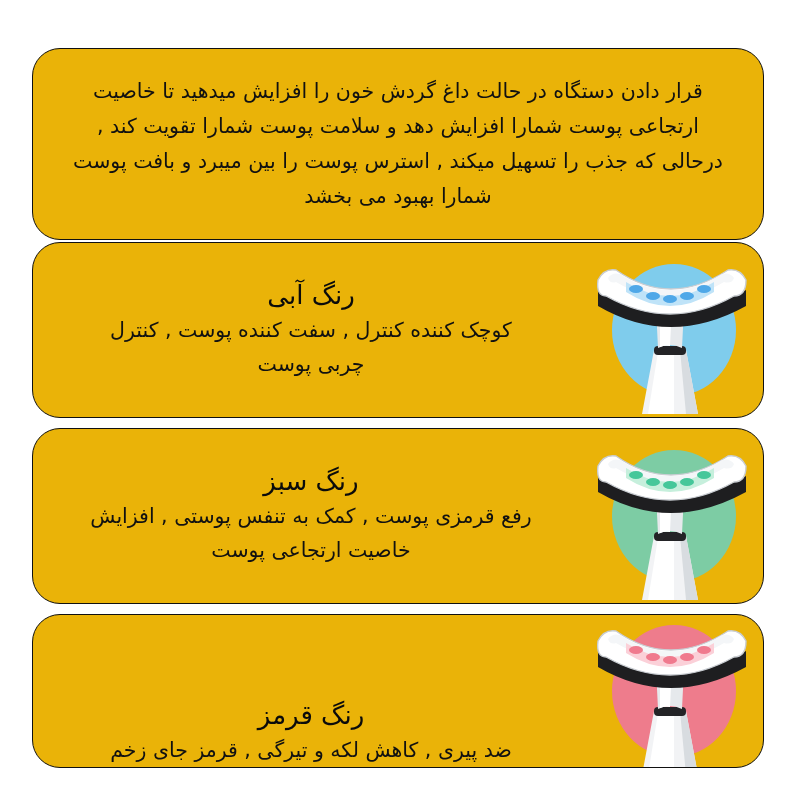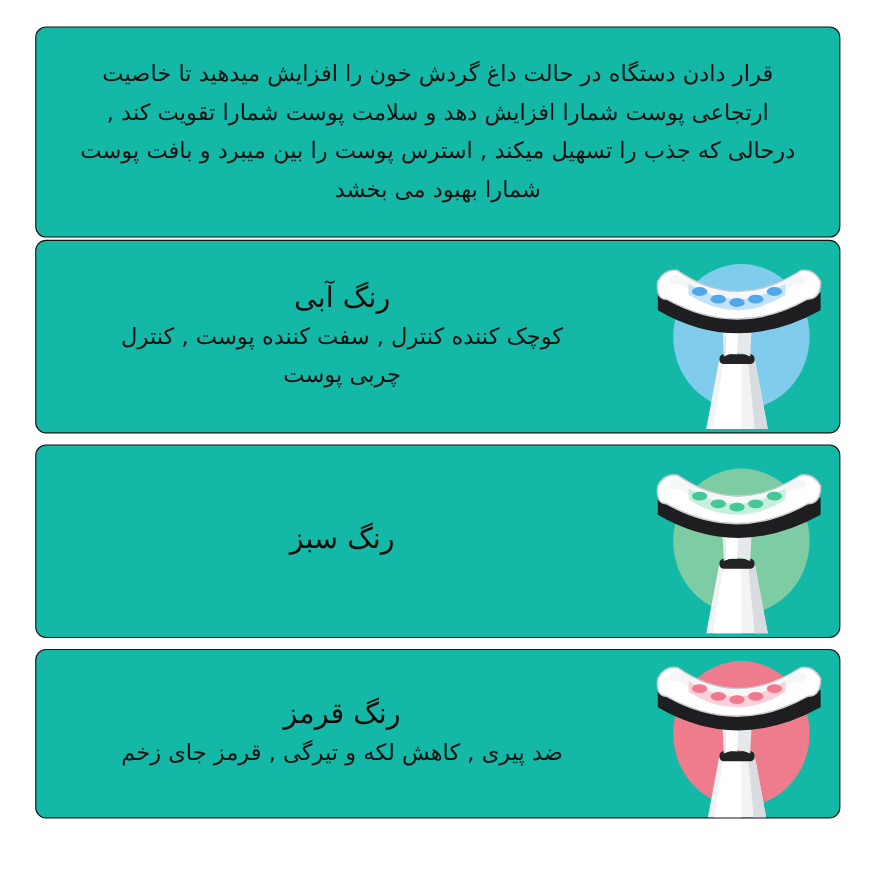--- a/index.html
+++ b/index.html
@@ -21,23 +21,24 @@
     background: #ffffff;
     box-sizing: border-box;
   }
 
   .card {
     position: absolute;
     left: 32px;
     width: 732px;
     box-sizing: border-box;
     border: 1.6px solid #111111;
-    border-radius: 10px;
-    background: #14b8a6;
+    border-radius: 28px;
+    background: #eab308;
     overflow: hidden;
+    margin-top: 24px;
   }
 
   
   .card-intro {
     top: 24px;
     height: 192px;
     display: flex;
     align-items: center;
     justify-content: center;
   }
@@ -53,21 +54,21 @@
   }
 
   
   .card-color {
     height: 176px;
     display: flex;
     align-items: center;
   }
   .card-blue  { top: 218px; }
   .card-green { top: 404px; }
-  .card-red   { top: 590px; height: 154px; }
+  .card-red   { top: 590px; height: 154px; align-items: flex-end; }
 
   .media {
     flex: 0 0 186px;
     height: 100%;
     position: relative;
   }
 
   .copy {
     flex: 1 1 auto;
     direction: rtl;
@@ -167,20 +168,22 @@
             <ellipse cx="71" cy="50" rx="7" ry="4"></ellipse>
             <ellipse cx="88" cy="53" rx="7" ry="4"></ellipse>
             <ellipse cx="105" cy="50" rx="7" ry="4"></ellipse>
             <ellipse cx="122" cy="43" rx="7" ry="4"></ellipse>
           </g>
         </svg>
       </div>
     </div>
     <div class="copy">
       <h2 class="card-title">رنگ سبز</h2>
+      <p class="card-desc">رفع قرمزی پوست , کمک به تنفس پوستی , افزایش
+خاصیت ارتجاعی پوست</p>
     </div>
   </div>
 
   <div class="card card-color card-red">
     <div class="media">
       <div class="device-wrap">
         <svg class="device-svg" viewBox="0 0 176 168">
           <ellipse cx="92" cy="84" rx="62" ry="66" fill="#EE7C8C"></ellipse>
           <path d="M60 168 L72 104 Q88 96 104 104 L116 168 Z" fill="#F2F3F5"></path>
           <path d="M66 168 L76 106 Q88 100 92 102 L92 168 Z" fill="#FFFFFF"></path>

